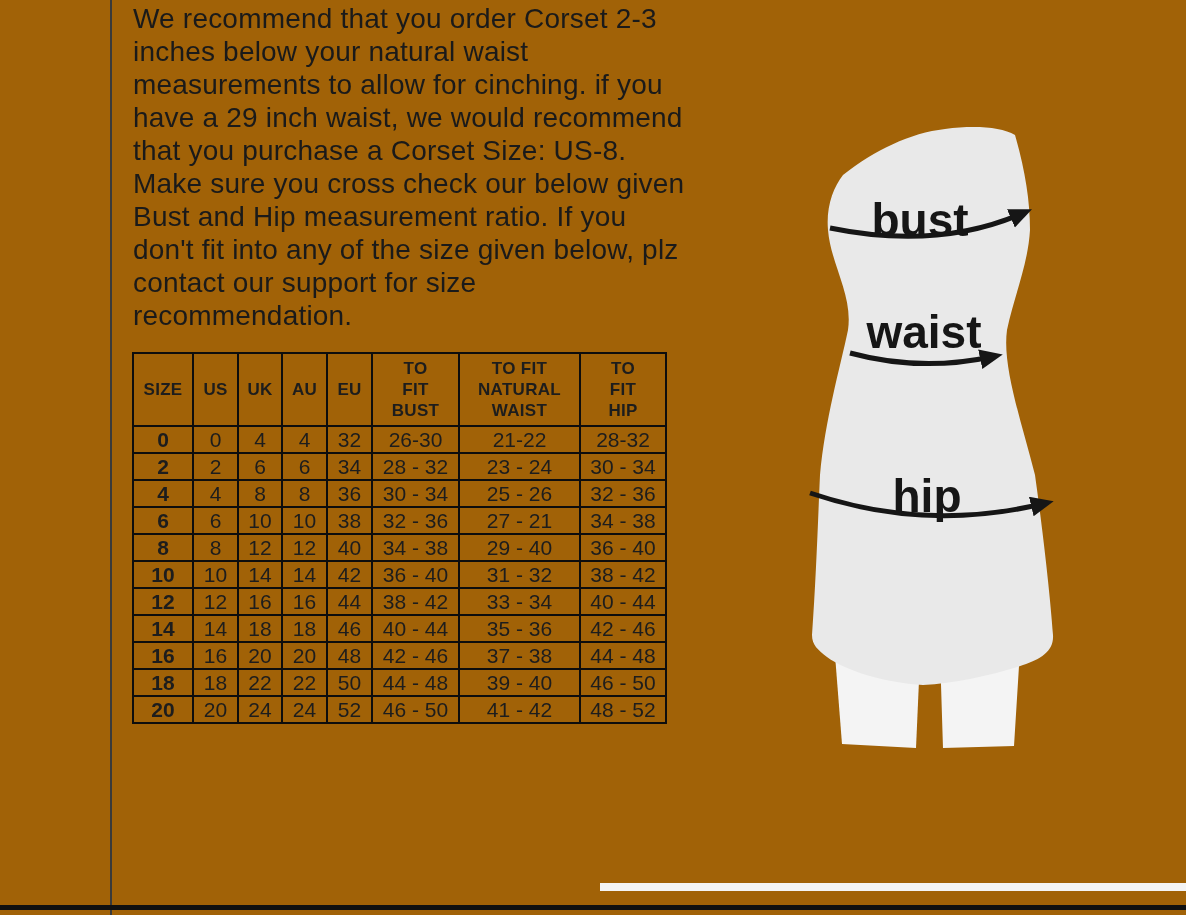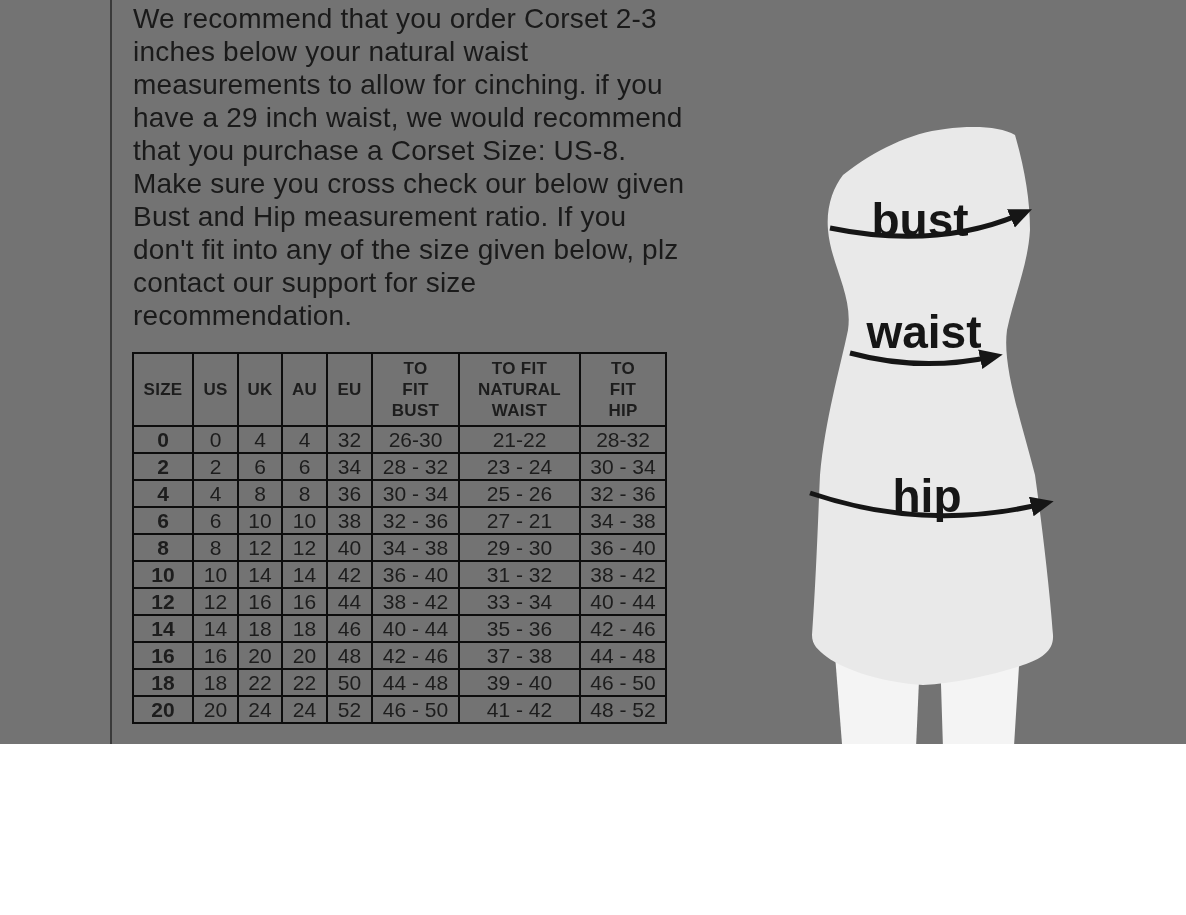--- a/index.html
+++ b/index.html
@@ -2,22 +2,22 @@
 <html><head>
 <meta charset="utf-8">
 <style>
   * { margin: 0; padding: 0; box-sizing: border-box; }
   html, body { background: #ffffff; }
   body { font-family: "Liberation Sans", sans-serif; }
 
   .page {
     position: relative;
     width: 1186px;
-    height: 744px;
-    background: #737373;
+    height: 915px;
+    background: #a16207;
     overflow: hidden;
   }
 
   .v-divider {
     position: absolute;
     left: 110px; top: 0;
     width: 2px; height: 915px;
     background: #3a3a3a;
   }
   .bottom-rule {
@@ -191,21 +191,21 @@
           <td>27 - 21</td>
           <td>34 - 38</td>
         </tr>
         <tr>
           <td>8</td>
           <td>8</td>
           <td>12</td>
           <td>12</td>
           <td>40</td>
           <td>34 - 38</td>
-          <td>29 - 30</td>
+          <td>29 - 40</td>
           <td>36 - 40</td>
         </tr>
         <tr>
           <td>10</td>
           <td>10</td>
           <td>14</td>
           <td>14</td>
           <td>42</td>
           <td>36 - 40</td>
           <td>31 - 32</td>

